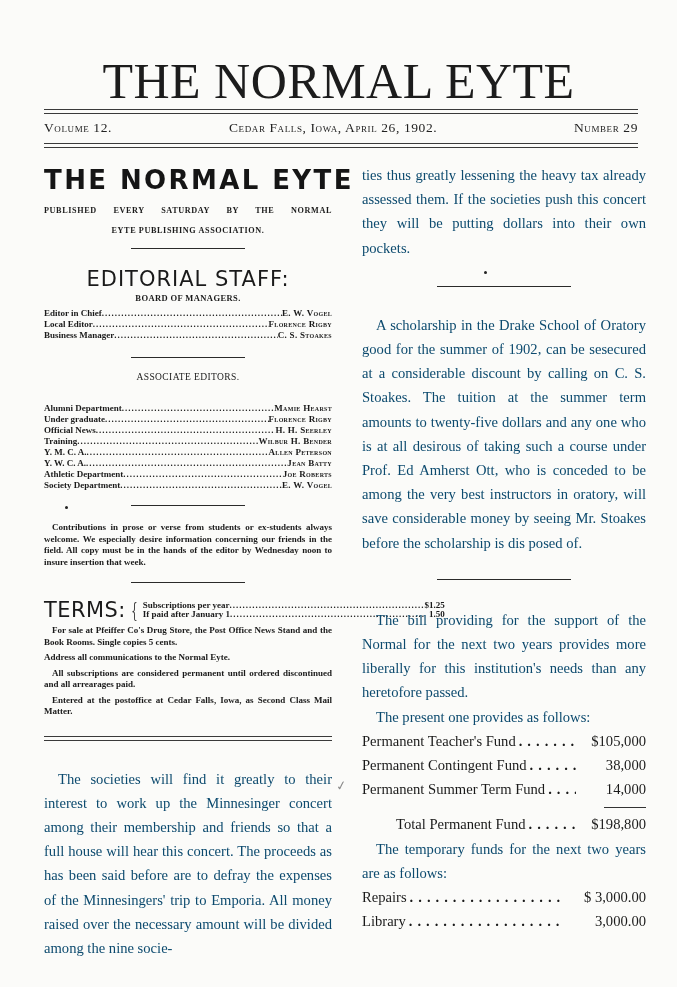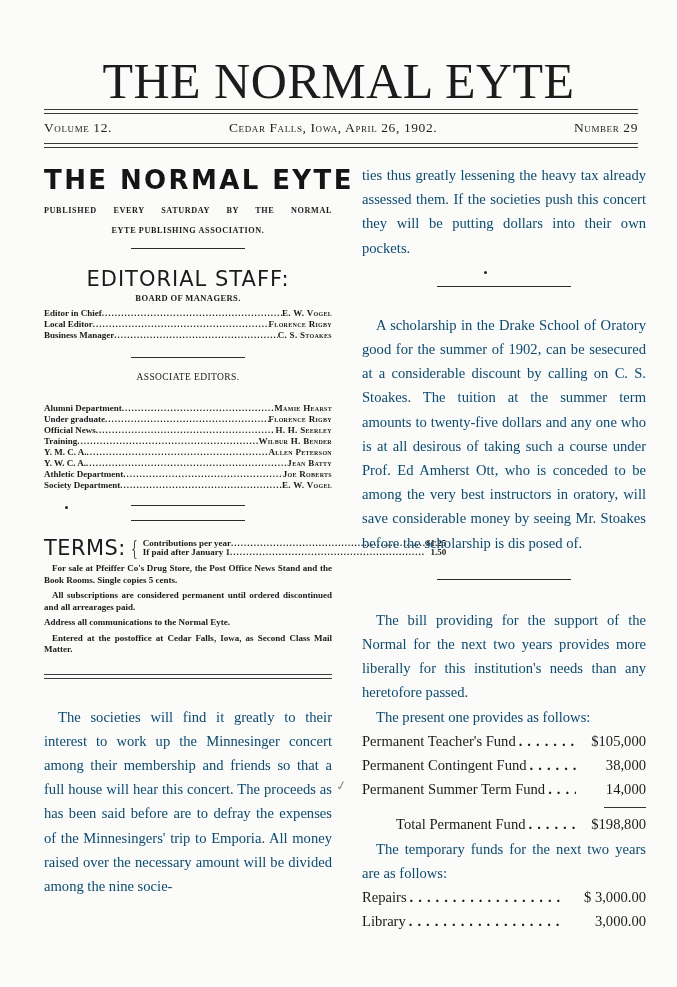--- a/index.html
+++ b/index.html
@@ -158,41 +158,42 @@
         <span class="dots"></span>
         <span class="name">Joe Roberts</span>
       </li>
     <li class="staff-row">
         <span class="role">Society Department</span>
         <span class="dots"></span>
         <span class="name">E. W. Vogel</span>
       </li>
   </ul>
   <div class="short-rule" style="margin-top:14px;"></div>
+  <p class="small-para" style="margin-top:16px;">Contributions in prose or verse from students or ex-students always welcome. We especially desire information concerning our friends in the field. All copy must be in the hands of the editor by Wednesday noon to insure insertion that week.</p>
   <div class="short-rule" style="margin-top:14px;"></div>
 
   <div class="terms-block" style="margin-top:16px;">
     <span class="terms-word">TERMS:</span>
     <span class="terms-brace">{</span>
     <div class="terms-rows">
       <div class="terms-row">
-          <span>Contributions per year</span>
+          <span>Subscriptions per year</span>
           <span class="dots"></span>
           <span>$1.25</span>
         </div>
       <div class="terms-row">
           <span>If paid after January 1</span>
           <span class="dots"></span>
           <span>1.50</span>
         </div>
     </div>
   </div>
   <p class="small-para" style="margin-top:4px;">For sale at Pfeiffer Co's Drug Store, the Post Office News Stand and the Book Rooms. Single copies 5 cents.</p>
+  <p class="small-para" style="margin-top:4px; text-indent:0;">Address all communications to the Normal Eyte.</p>
   <p class="small-para" style="margin-top:4px;">All subscriptions are considered permanent until ordered discontinued and all arrearages paid.</p>
-  <p class="small-para" style="margin-top:4px; text-indent:0;">Address all communications to the Normal Eyte.</p>
   <p class="small-para" style="margin-top:4px;">Entered at the postoffice at Cedar Falls, Iowa, as Second Class Mail Matter.</p>
 
   <div class="dbl-rule" style="position:static; width:288px; margin-top:18px;"></div>
 
   <p class="body-text indent" style="margin-top:26px;">The societies will find it greatly to their interest to work up the Minnesinger concert among their membership and friends so that a full house will hear this concert. The proceeds as has been said before are to defray the expenses of the Minnesingers' trip to Emporia. All money raised over the necessary amount will be divided among the nine socie-</p>
 </div>
 
 <div class="col-right">
   <p class="body-text" style="margin-top:-2px;">ties thus greatly lessening the heavy tax already assessed them. If the societies push this concert they will be putting dollars into their own pockets.</p>
   <div class="short-rule" style="margin-top:26px; width:134px;"></div>

